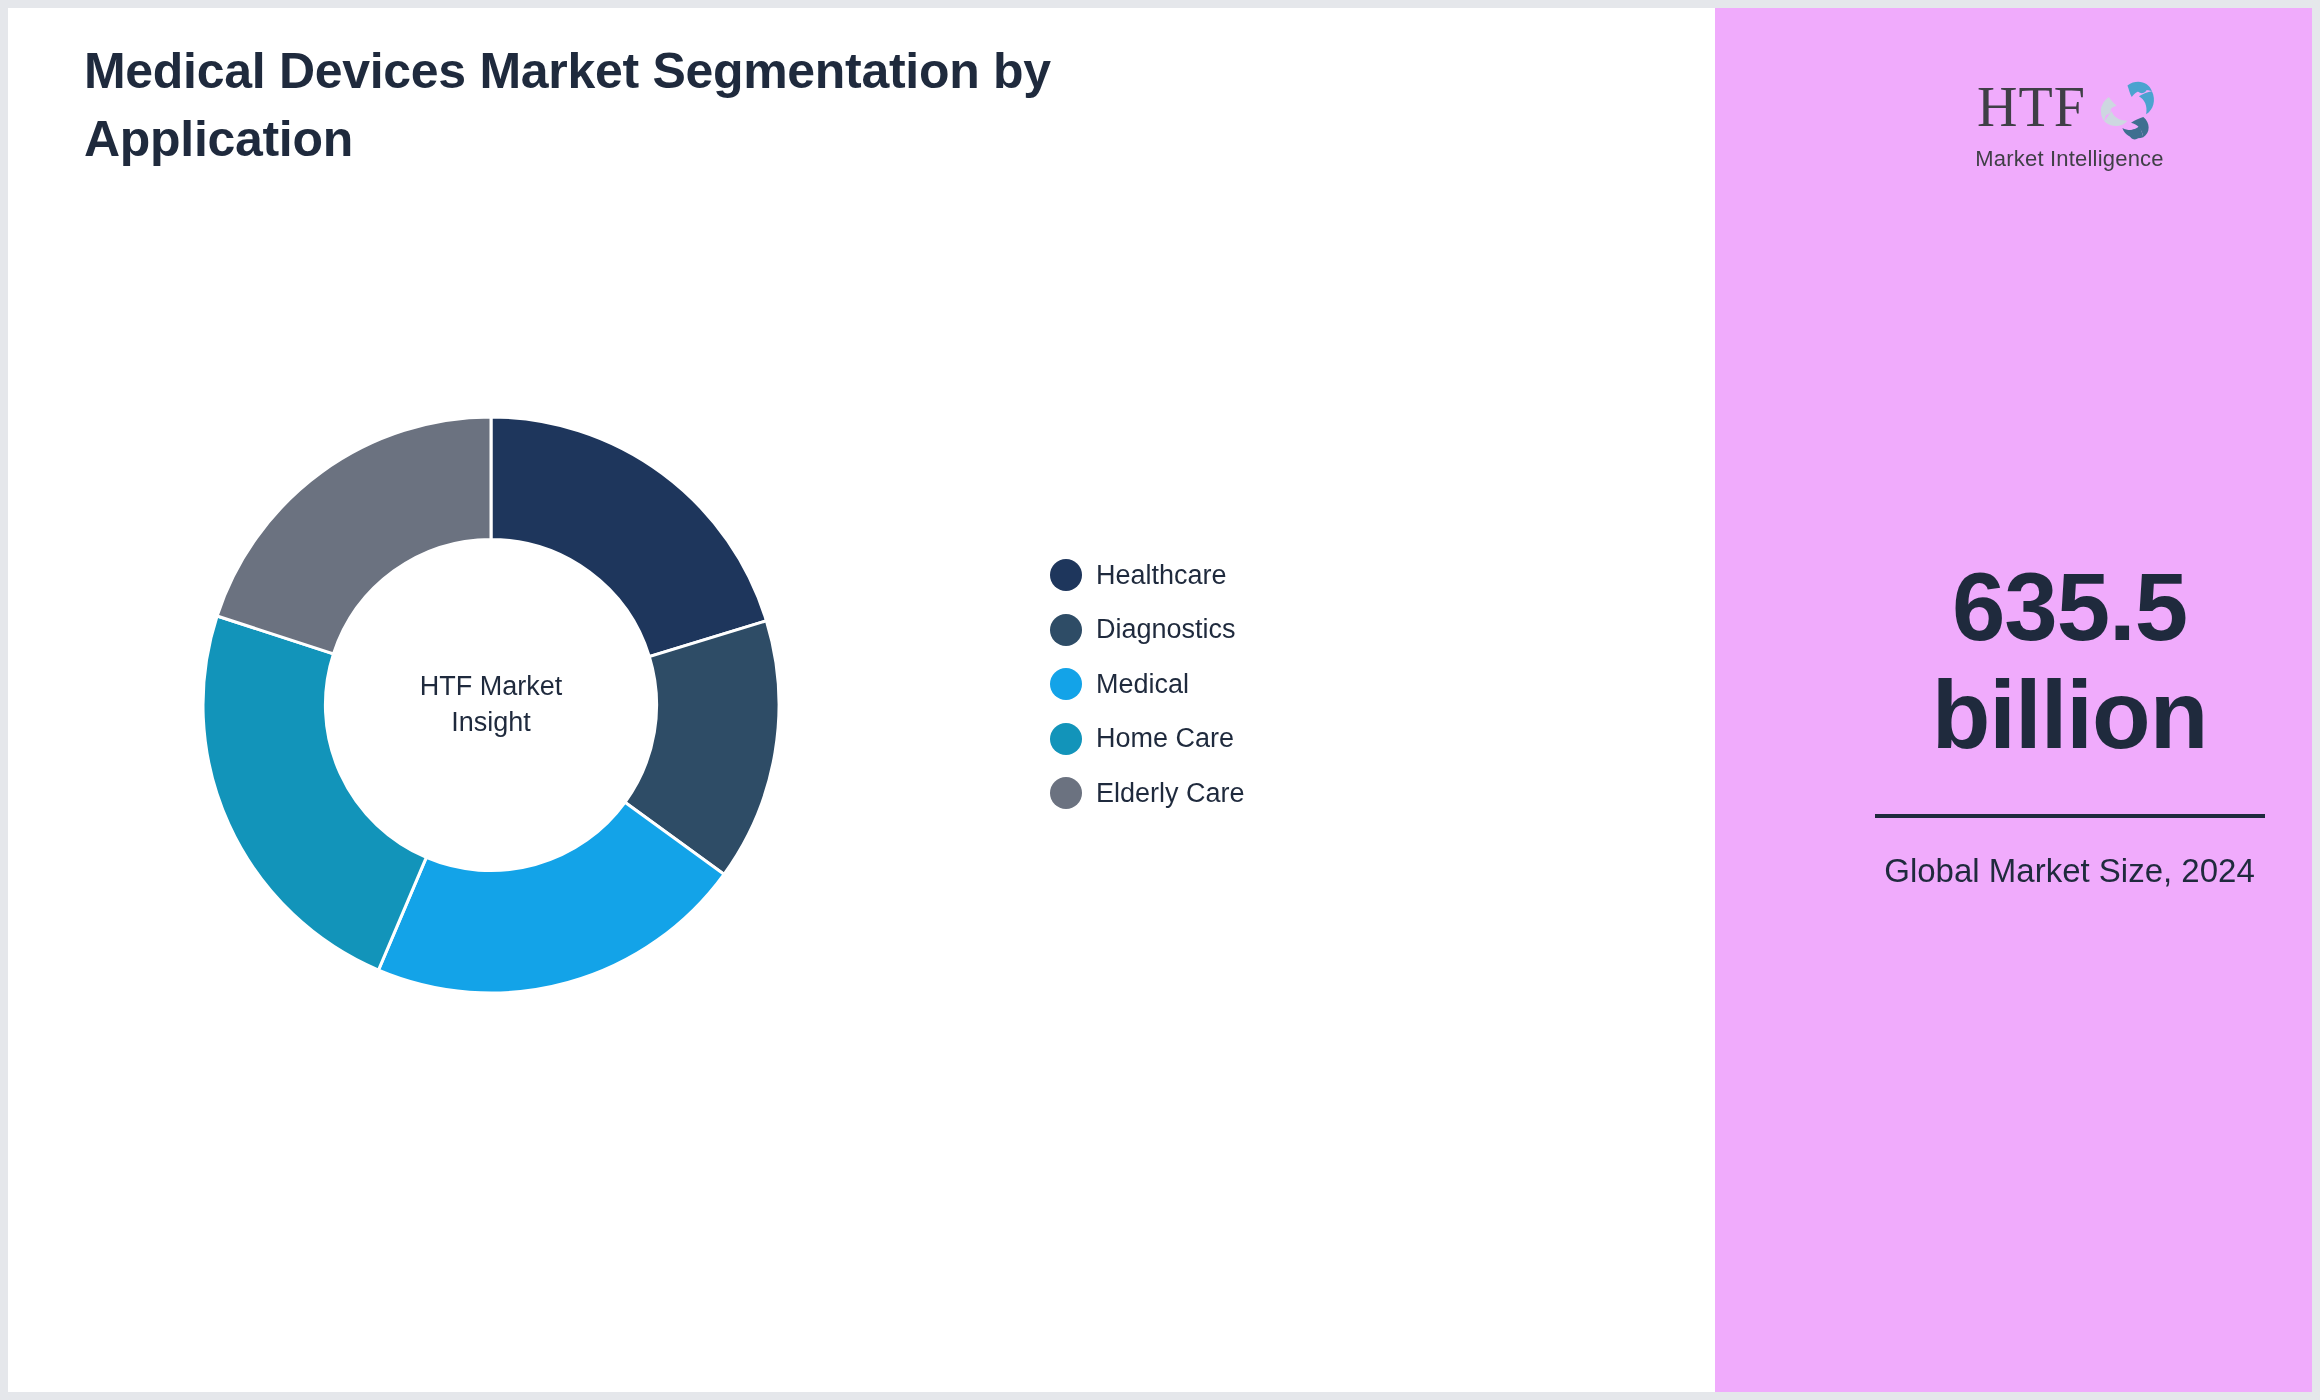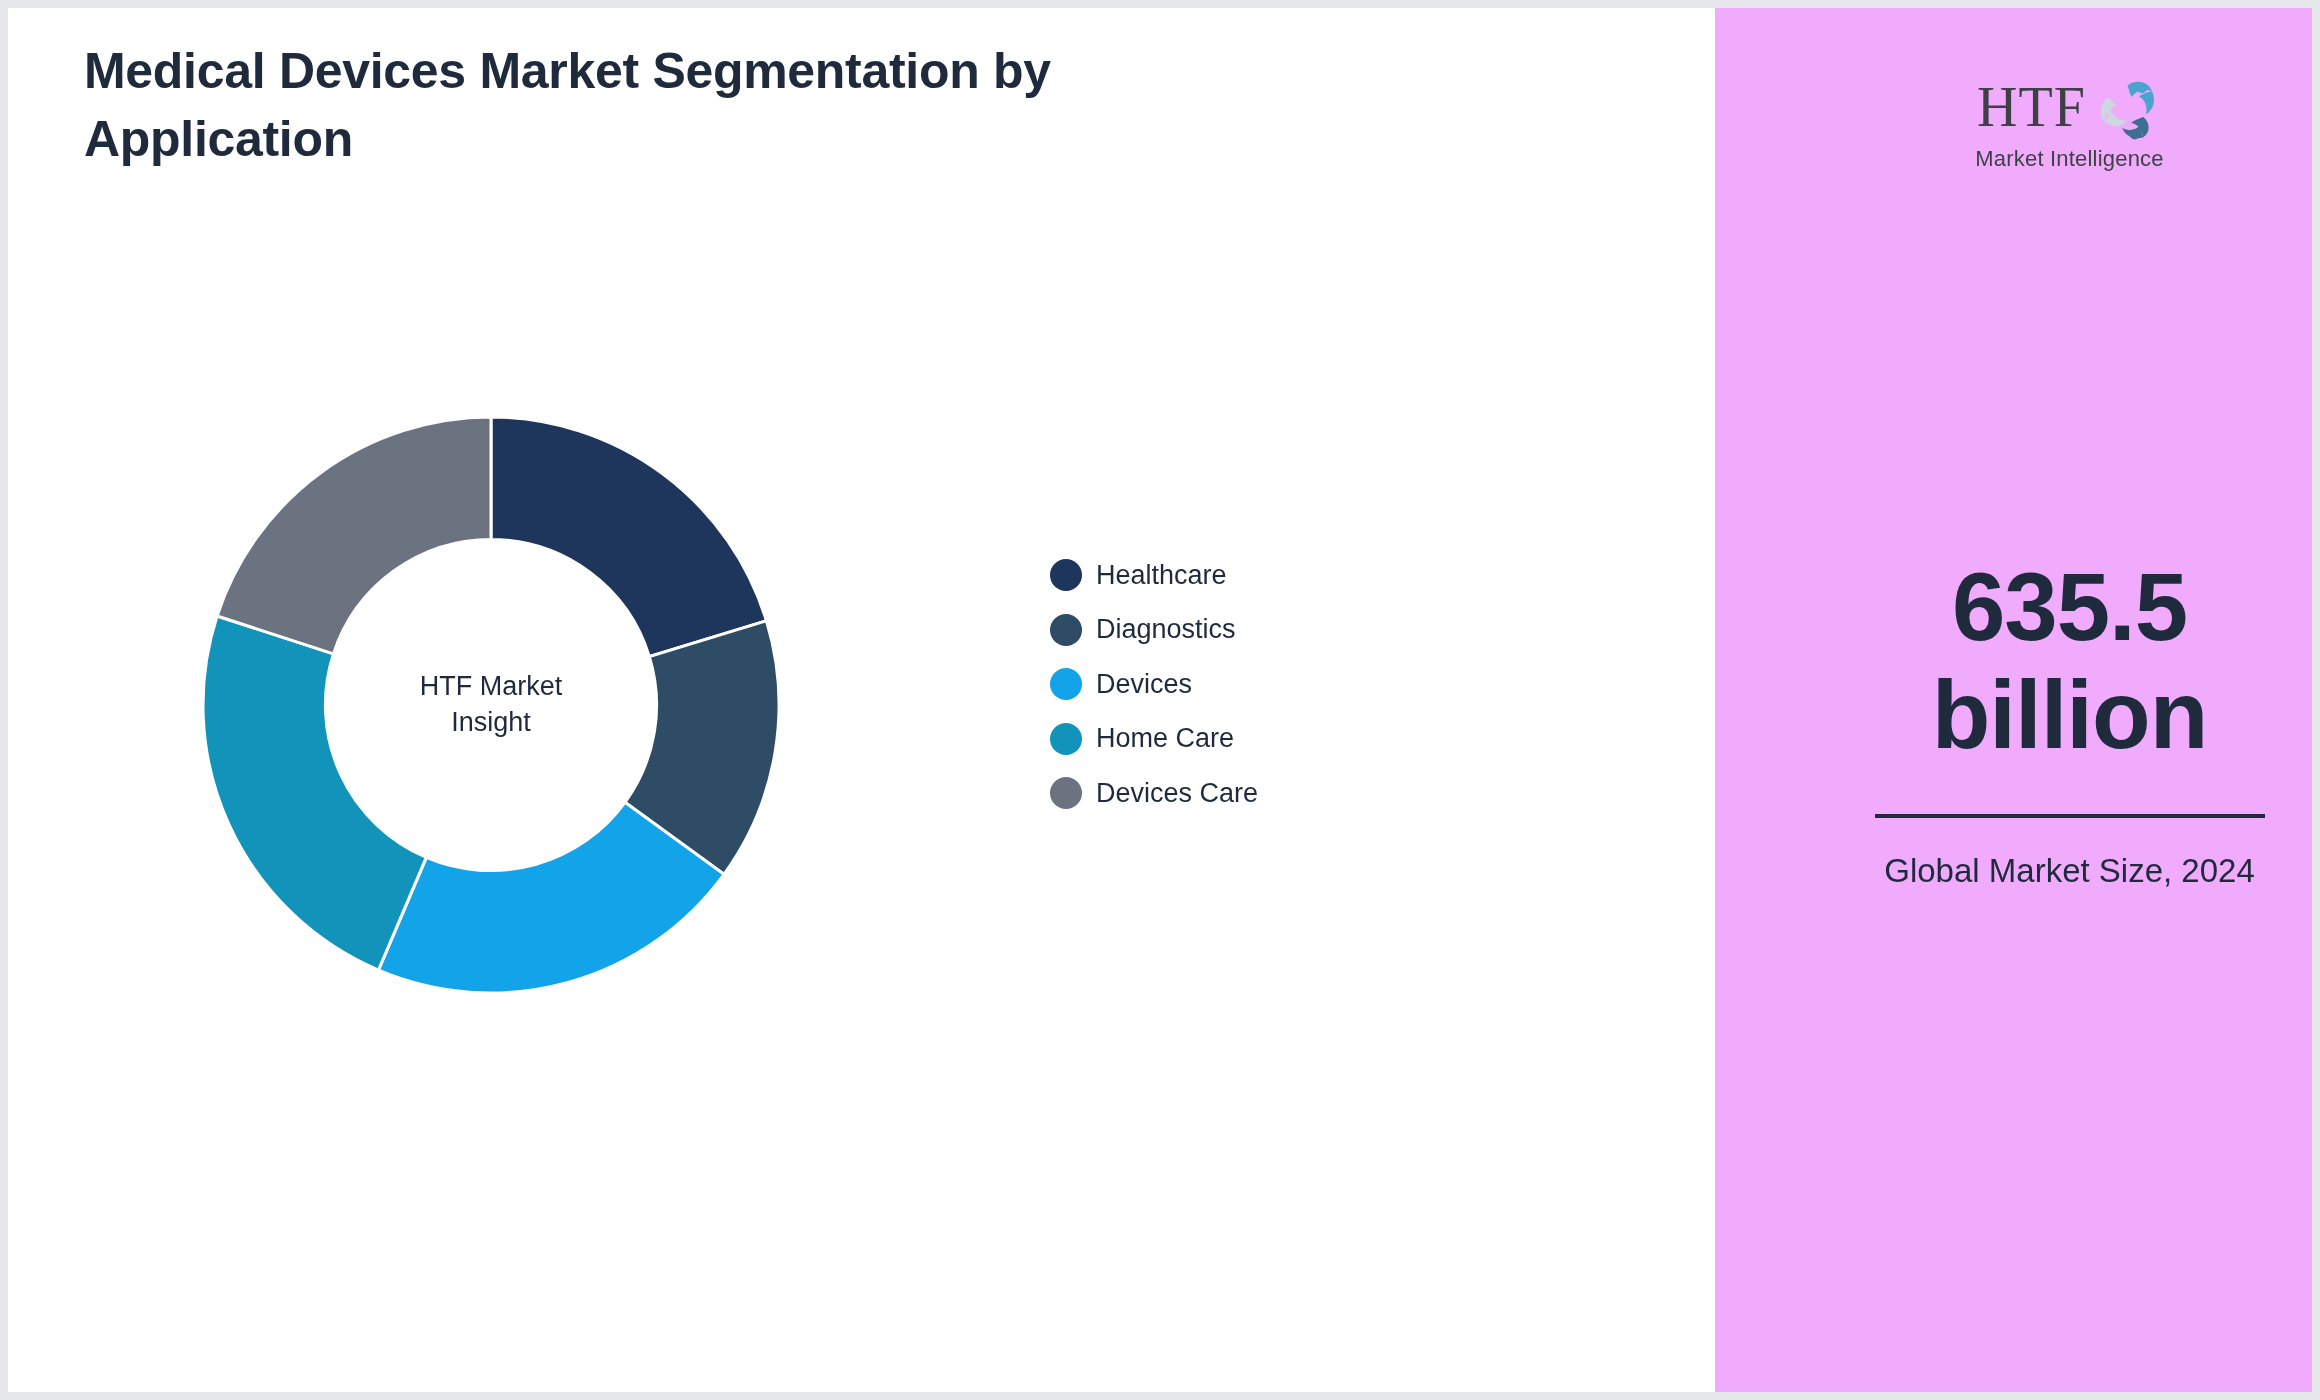--- a/index.html
+++ b/index.html
@@ -213,29 +213,29 @@
           <div class="legend-item">
             <span class="legend-swatch" style="background: rgb(30, 54, 92);"></span>
             <span class="legend-label">Healthcare</span>
           </div>
           <div class="legend-item">
             <span class="legend-swatch" style="background: rgb(46, 76, 102);"></span>
             <span class="legend-label">Diagnostics</span>
           </div>
           <div class="legend-item">
             <span class="legend-swatch" style="background: rgb(19, 163, 232);"></span>
-            <span class="legend-label">Devices</span>
+            <span class="legend-label">Medical</span>
           </div>
           <div class="legend-item">
             <span class="legend-swatch" style="background: rgb(18, 148, 186);"></span>
             <span class="legend-label">Home Care</span>
           </div>
           <div class="legend-item">
             <span class="legend-swatch" style="background: rgb(107, 114, 128);"></span>
-            <span class="legend-label">Devices Care</span>
+            <span class="legend-label">Elderly Care</span>
           </div>
         </div>
 
     </div>
   </div>
 
   <div id="right-pane">
 
     <div id="brand-logo">
       <div id="logo-mark-row">

